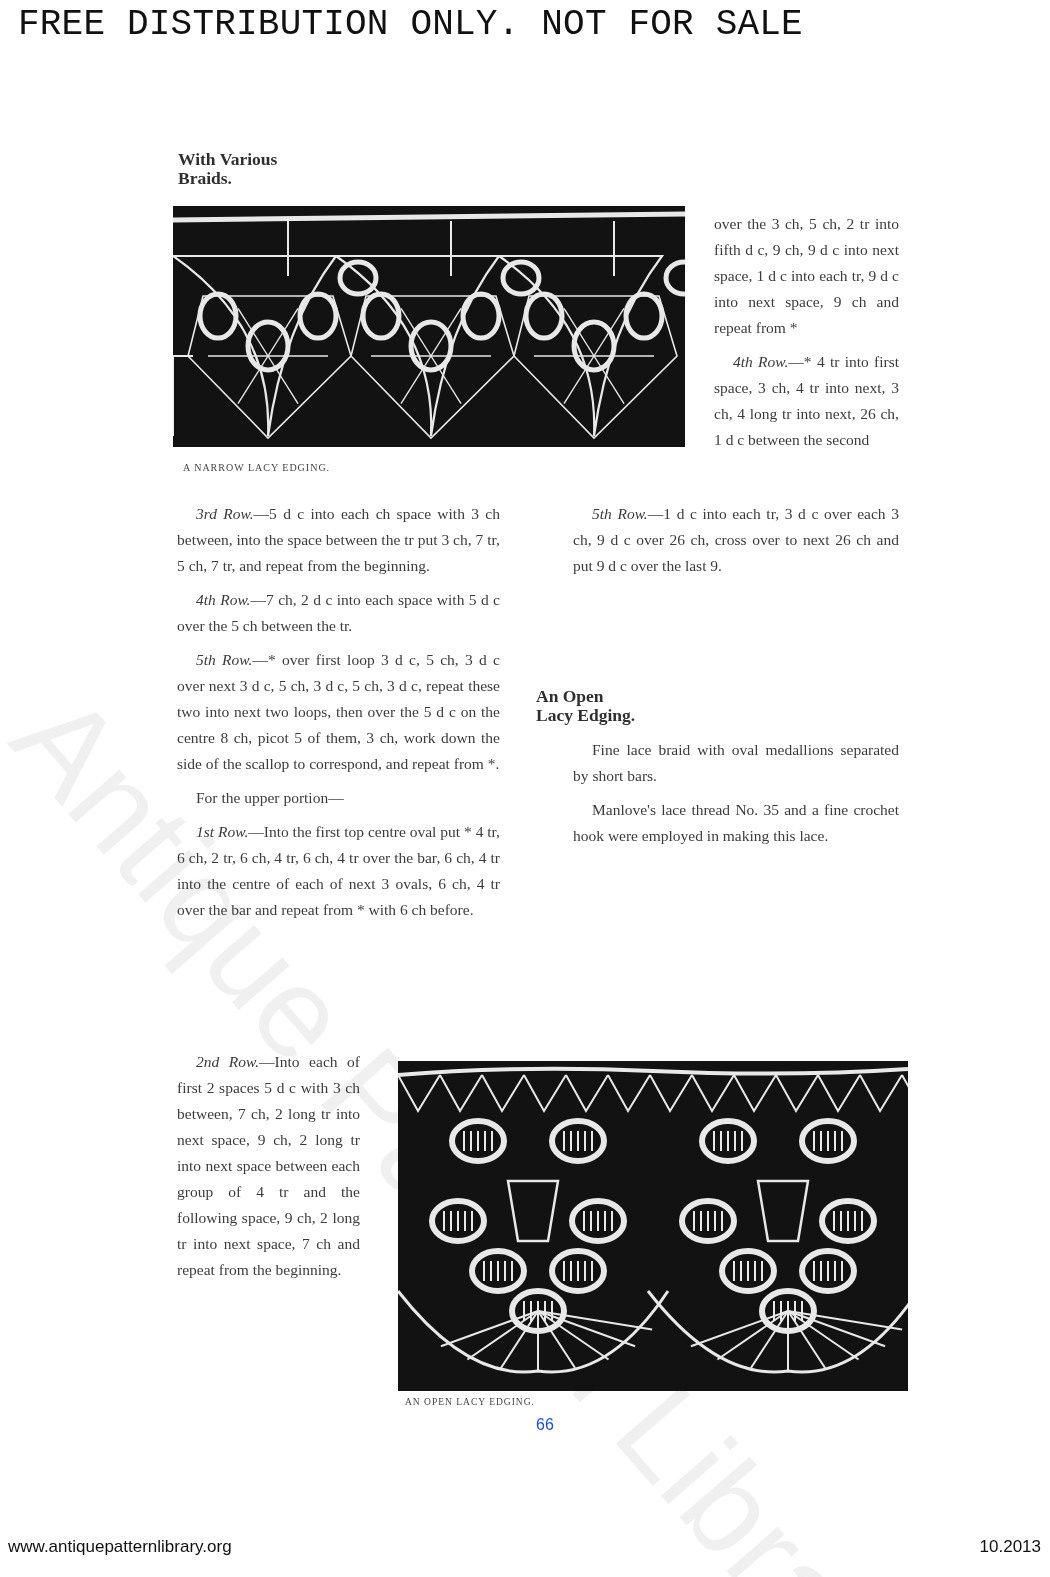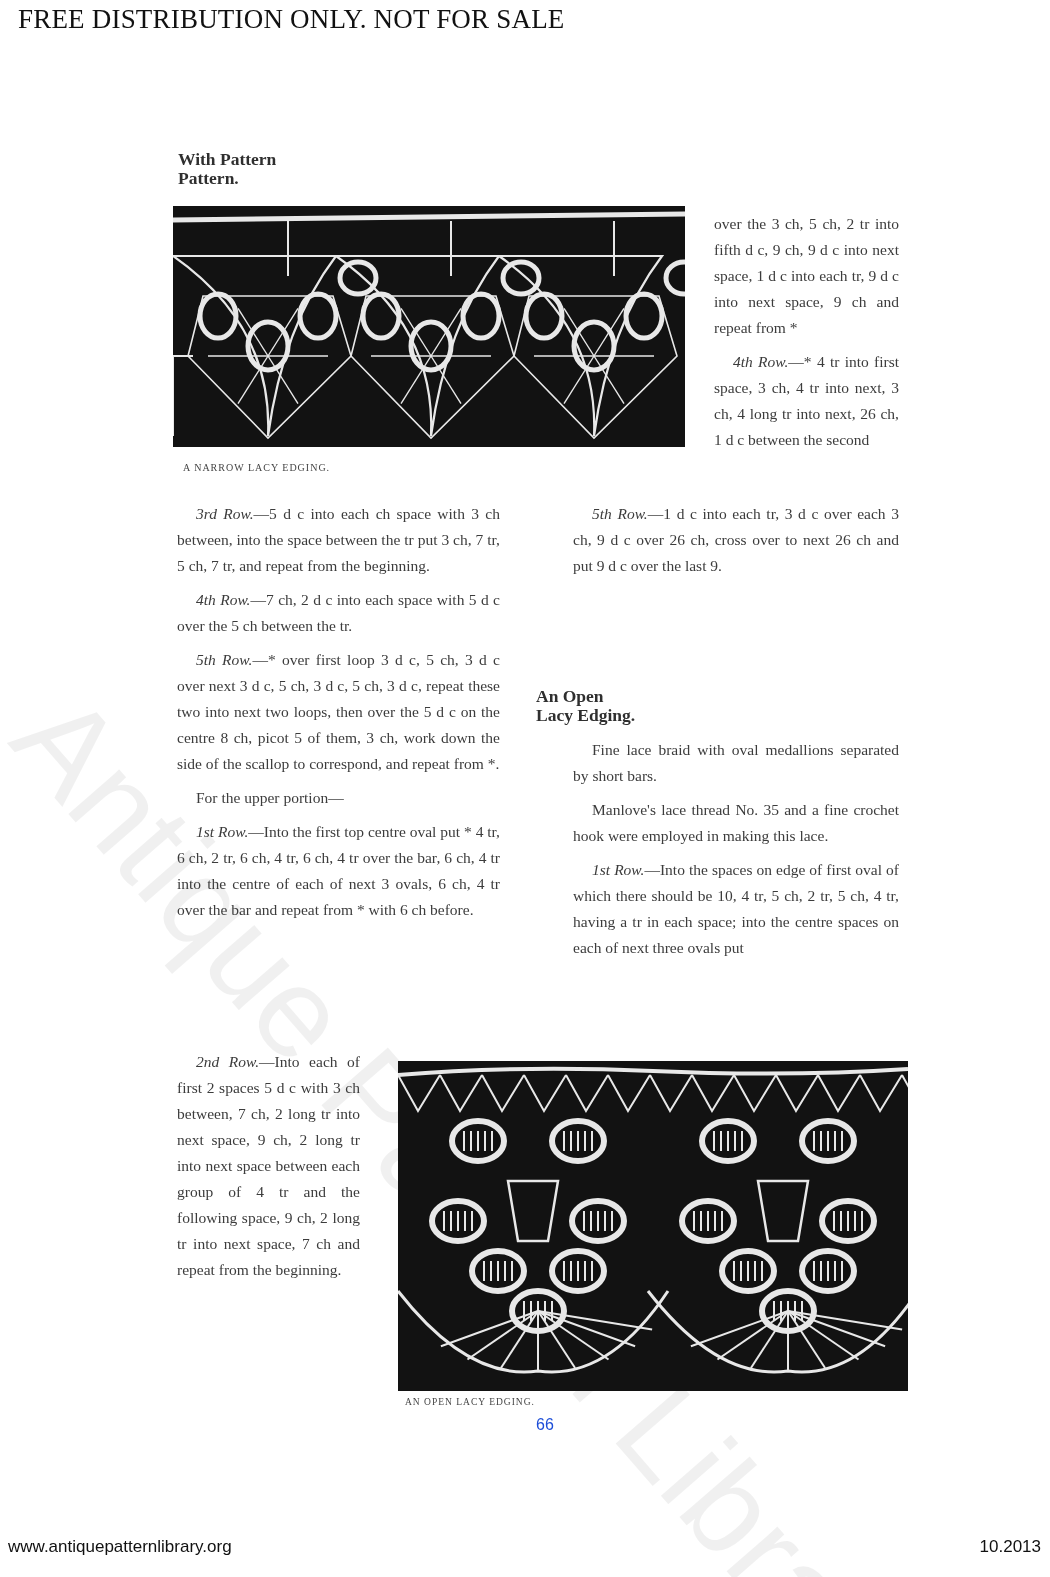--- a/index.html
+++ b/index.html
@@ -1,39 +1,39 @@
 <!DOCTYPE html>
 <html><head>
 <meta charset="utf-8">
 <style>
   html, body { margin: 0; padding: 0; background: #ffffff; }
   body { width: 1050px; height: 1577px; position: relative; overflow: hidden; font-family: "Liberation Serif", serif; color: #3a3a3a; }
-  .banner { position: absolute; left: 18px; top: 4px; font-family: Liberation Serif, serif; font-size: 27px; color: #111; letter-spacing: 0.2px; }
+  .banner { position: absolute; left: 18px; top: 4px; font-family: Liberation Mono, monospace; font-size: 36px; color: #111; letter-spacing: 0.2px; }
   .footer-left { position: absolute; left: 8px; top: 1537px; font-family: "Liberation Sans", sans-serif; font-size: 17px; color: #111; }
   .footer-right { position: absolute; right: 9px; top: 1537px; font-family: "Liberation Sans", sans-serif; font-size: 17px; color: #111; }
   .watermark { position: absolute; left: 40px; top: 640px; font-family: "Liberation Sans", sans-serif; font-size: 128px; color: #000; opacity: 0.055; transform: rotate(49deg); transform-origin: 0 50%; white-space: nowrap; pointer-events: none; width: 1400px; }
   .heading { position: absolute; font-weight: bold; font-size: 17.5px; line-height: 19px; color: #2f2f2f; }
   .caption { position: absolute; font-size: 10px; letter-spacing: 1px; color: #444; }
   .para { position: absolute; font-size: 15.5px; line-height: 26px; text-align: justify; text-align-last: left; color: #3c3c3c; }
   .para p { margin: 8px; }
   .para p.ind { text-indent: 19px; }
   .para em { font-style: italic; }
   .figure { position: absolute; background: #121212; overflow: hidden; }
   .figure svg { display: block; width: 100%; height: 100%; }
   .page-num { position: absolute; left: 536px; top: 1416px; font-family: "Liberation Sans", sans-serif; font-size: 16px; color: #1d4ed8; }
 </style>
 </head>
 <body>
 
 <div class="banner">FREE DISTRIBUTION ONLY.  NOT FOR SALE</div>
 <div class="watermark">Antique Pattern Library</div>
 
 <div class="heading" style="left:178px; top:150px;">
-  <div>With Pattern</div>
-  <div>Pattern.</div>
+  <div>With Various</div>
+  <div>Braids.</div>
 </div>
 
 <div class="figure" style="left:173px; top:206px; width:512px; height:241px;">
   <svg id="lace1" viewBox="0 0 512 241" preserveAspectRatio="none">
       <path d="M0 14 L512 8" stroke="#e8e8e8" stroke-width="5" fill="none"></path>
       <path d="M0 50 Q100 120 95 230 Q110 120 163 50 Z" fill="none" stroke="#e8e8e8" stroke-width="2.2"></path>
       <path d="M15 150 L95 232 L178 150 L160 90 L30 90 Z" fill="none" stroke="#e8e8e8" stroke-width="1.6"></path>
       <line x1="95" y1="150" x2="155" y2="150" stroke="#e8e8e8" stroke-width="1.4"></line>
       <line x1="95" y1="150" x2="125" y2="197.6313972081441" stroke="#e8e8e8" stroke-width="1.4"></line>
       <line x1="95" y1="150" x2="65.00000000000001" y2="197.63139720814414" stroke="#e8e8e8" stroke-width="1.4"></line>
@@ -98,21 +98,20 @@
 </div>
 
 <div class="heading" style="left:536px; top:687px;">
   <div>An Open</div>
   <div>Lacy Edging.</div>
 </div>
 
 <div class="para" style="left:565px; top:729px; width:342px;">
   <p class="ind">Fine lace braid with oval medallions separated by short bars.</p>
   <p class="ind">Manlove's lace thread No. 35 and a fine crochet hook were employed in making this lace.</p>
-  <p class="ind"><em>1st Row.</em><span>—Into the spaces on edge of first oval of which there should be 10, 4 tr, 5 ch, 2 tr, 5 ch, 4 tr, having a tr in each space; into the centre spaces on each of next three ovals put</span></p>
 </div>
 
 <div class="figure" style="left:398px; top:1061px; width:510px; height:330px;">
   <svg id="lace2" viewBox="0 0 510 330" preserveAspectRatio="none">
       <path d="M0 14 Q120 4 255 10 T510 8" stroke="#e8e8e8" stroke-width="4" fill="none"></path>
       <path d="M0 14 L20 50 L42 14" stroke="#e8e8e8" stroke-width="2" fill="none"></path>
       <path d="M42 14 L62 50 L84 14" stroke="#e8e8e8" stroke-width="2" fill="none"></path>
       <path d="M84 14 L104 50 L126 14" stroke="#e8e8e8" stroke-width="2" fill="none"></path>
       <path d="M126 14 L146 50 L168 14" stroke="#e8e8e8" stroke-width="2" fill="none"></path>
       <path d="M168 14 L188 50 L210 14" stroke="#e8e8e8" stroke-width="2" fill="none"></path>

